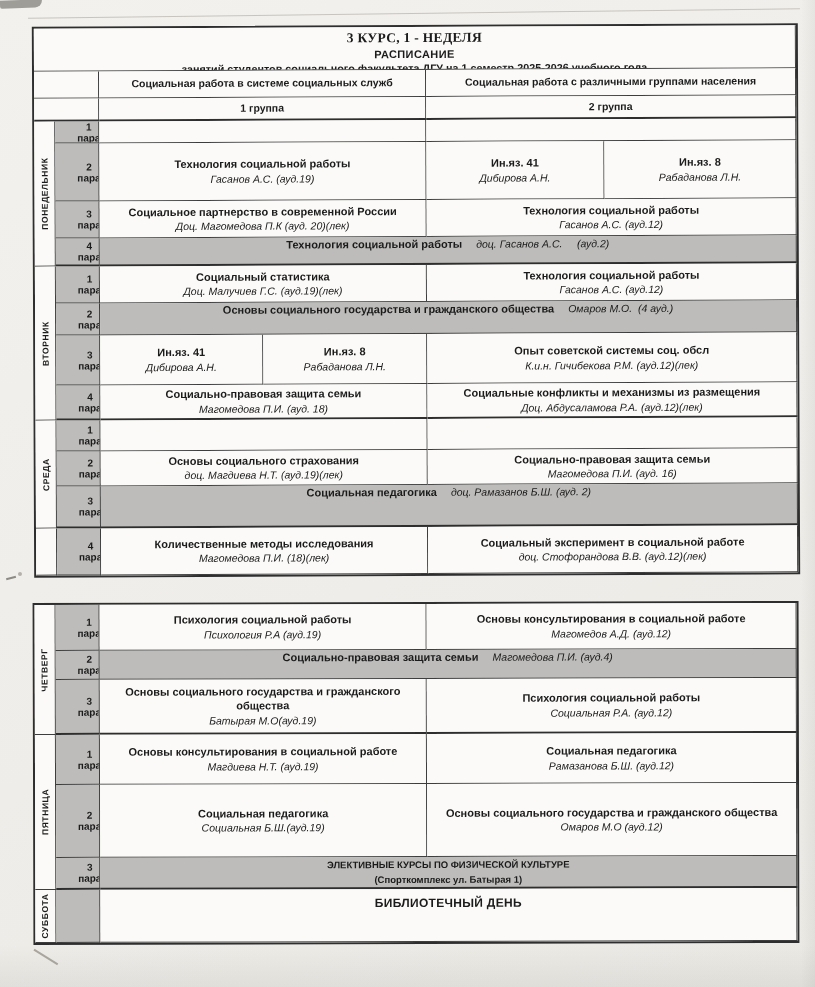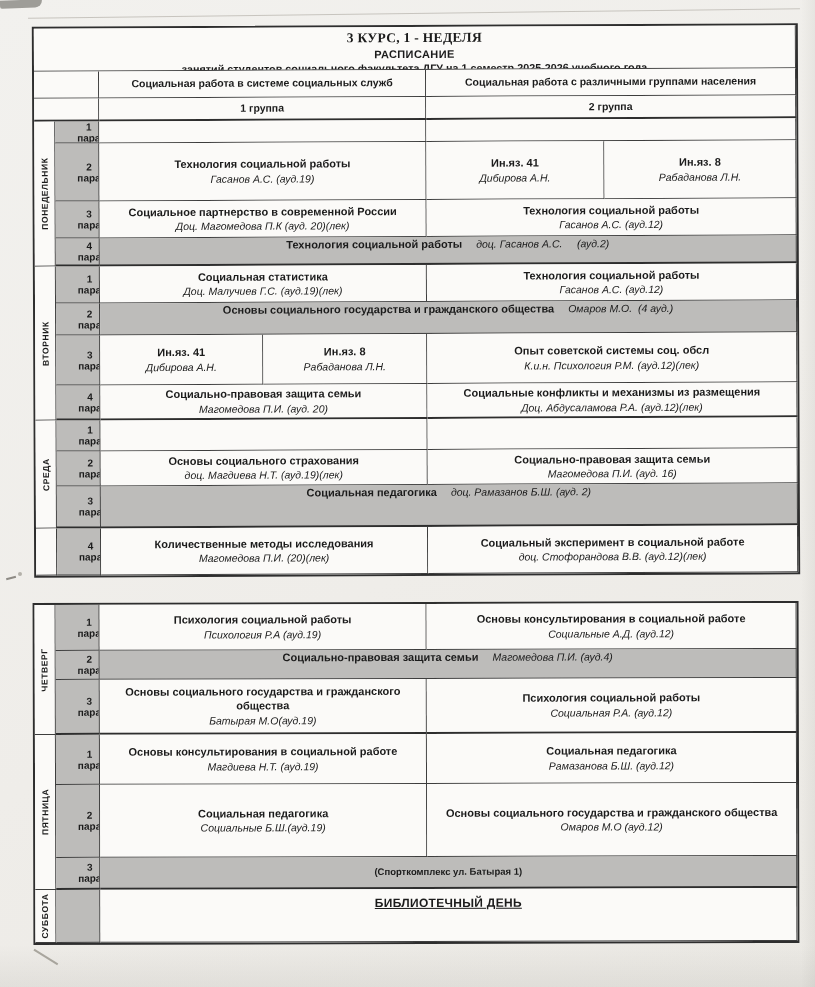--- a/index.html
+++ b/index.html
@@ -29,21 +29,21 @@
   .merged{flex-direction:row;gap:14px;align-items:baseline;justify-content:center;}
   .merged .subj,.merged .teach{padding:0;white-space:pre;}
   .twoline{flex-direction:column;gap:1px;}
   .twoline .subj{font-size:9.5px;line-height:1.4;}
   .title-cell{gap:2px;padding-top:3px;justify-content:flex-start;}
   .title1{font-family:"Liberation Serif",serif;font-weight:bold;font-size:13.5px;letter-spacing:.3px;}
   .title2{font-weight:bold;font-size:11px;letter-spacing:.4px;}
   .title3{font-weight:bold;font-size:10.8px;}
   .hdr{font-weight:bold;font-size:10.5px;line-height:1.25;padding:0 10px;}
   .note-cell{justify-content:flex-start;padding-top:7px;}
-  .note{font-weight:bold;font-size:12px;letter-spacing:.3px;text-decoration:underline;}
+  .note{font-weight:bold;font-size:12px;letter-spacing:.3px;}
   
   .mark-topleft{position:absolute;left:0;top:0;width:42px;height:8px;background:#7b7973;opacity:.7;border-radius:0 0 7px 2px;transform:rotate(-2deg);}
   .paper-edge{position:absolute;left:28px;top:13px;width:772px;height:1px;background:#c7c4be;transform:rotate(-0.7deg);}
   .mark-left1{position:absolute;left:6px;top:577px;width:10px;height:1.5px;background:#8d8a84;transform:rotate(-15deg);}
   .mark-left2{position:absolute;left:18px;top:572px;width:4px;height:4px;border-radius:50%;background:#9a978f;opacity:.7;}
   .mark-bottom{position:absolute;left:32px;top:956px;width:28px;height:1.5px;background:#aaa79f;transform:rotate(32deg);}
   .scan-bottom{position:absolute;left:0;right:0;bottom:0;height:42px;background:linear-gradient(180deg,rgba(0,0,0,0),rgba(115,113,106,.10));}
   .scan-right{position:absolute;right:0;top:0;bottom:0;width:14px;background:linear-gradient(270deg,rgba(110,108,100,.08),rgba(0,0,0,0));}
 </style>
 </head>
@@ -110,21 +110,21 @@
     <div class="c merged gray bb2" style="grid-area:7/3/auto/7">
       <span class="subj">Технология социальной работы</span>
       <span class="teach">доц. Гасанов А.С.     (ауд.2)</span>
     </div>
 
     <div class="c day" style="grid-area:8/1/span 4/auto">
       <span class="vtext">ВТОРНИК</span>
     </div>
     <div class="c para" style="grid-area:8/2">1 пара</div>
     <div class="c" style="grid-area:8/3/auto/5">
-      <div class="subj">Социальная статистика</div>
+      <div class="subj">Социальный статистика</div>
       <div class="teach">Доц. Малучиев Г.С. (ауд.19)(лек)</div>
     </div>
     <div class="c" style="grid-area:8/5/auto/7">
       <div class="subj">Технология социальной работы</div>
       <div class="teach">Гасанов А.С. (ауд.12)</div>
     </div>
 
     <div class="c para" style="grid-area:9/2">2 пара</div>
     <div class="c merged gray" style="grid-area:9/3/auto/7">
       <span class="subj">Основы социального государства и гражданского общества</span>
@@ -135,27 +135,27 @@
     <div class="c" style="grid-area:10/3">
       <div class="subj">Ин.яз. 41</div>
       <div class="teach">Дибирова А.Н.</div>
     </div>
     <div class="c" style="grid-area:10/4">
       <div class="subj">Ин.яз.  8</div>
       <div class="teach">Рабаданова Л.Н.</div>
     </div>
     <div class="c" style="grid-area:10/5/auto/7">
       <div class="subj">Опыт советской системы соц. обсл</div>
-      <div class="teach">К.и.н. Психология Р.М. (ауд.12)(лек)</div>
+      <div class="teach">К.и.н. Гичибекова Р.М. (ауд.12)(лек)</div>
     </div>
 
     <div class="c para bb2" style="grid-area:11/2">4 пара</div>
     <div class="c bb2" style="grid-area:11/3/auto/5">
       <div class="subj">Социально-правовая защита семьи</div>
-      <div class="teach">Магомедова П.И. (ауд. 20)</div>
+      <div class="teach">Магомедова П.И. (ауд. 18)</div>
     </div>
     <div class="c bb2" style="grid-area:11/5/auto/7">
       <div class="subj">Социальные конфликты и механизмы из размещения</div>
       <div class="teach">Доц. Абдусаламова Р.А. (ауд.12)(лек)</div>
     </div>
 
     <div class="c day" style="grid-area:12/1/span 3/auto">
       <span class="vtext">СРЕДА</span>
     </div>
     <div class="c para" style="grid-area:12/2">1 пара</div>
@@ -175,41 +175,41 @@
     <div class="c para bb2" style="grid-area:14/2">3 пара</div>
     <div class="c merged gray bb2" style="grid-area:14/3/auto/7">
       <span class="subj">Социальная педагогика</span>
       <span class="teach">доц. Рамазанов Б.Ш. (ауд. 2)</span>
     </div>
 
     <div class="c" style="grid-area:15/1"></div>
     <div class="c para" style="grid-area:15/2">4 пара</div>
     <div class="c" style="grid-area:15/3/auto/5">
       <div class="subj">Количественные методы исследования</div>
-      <div class="teach">Магомедова П.И. (20)(лек)</div>
+      <div class="teach">Магомедова П.И. (18)(лек)</div>
     </div>
     <div class="c" style="grid-area:15/5/auto/7">
       <div class="subj">Социальный эксперимент в социальной работе</div>
       <div class="teach">доц. Стофорандова В.В. (ауд.12)(лек)</div>
     </div>
   </div>
 
   <div class="sched t2">
 
     <div class="c day" style="grid-area:1/1/span 3/auto">
       <span class="vtext">ЧЕТВЕРГ</span>
     </div>
     <div class="c para" style="grid-area:1/2">1 пара</div>
     <div class="c" style="grid-area:1/3/auto/5">
       <div class="subj">Психология социальной работы</div>
       <div class="teach">Психология Р.А (ауд.19)</div>
     </div>
     <div class="c" style="grid-area:1/5/auto/7">
       <div class="subj">Основы консультирования в социальной работе</div>
-      <div class="teach">Социальные А.Д. (ауд.12)</div>
+      <div class="teach">Магомедов А.Д. (ауд.12)</div>
     </div>
 
     <div class="c para" style="grid-area:2/2">2 пара</div>
     <div class="c merged gray" style="grid-area:2/3/auto/7">
       <span class="subj">Социально-правовая защита семьи</span>
       <span class="teach">Магомедова П.И. (ауд.4)</span>
     </div>
 
     <div class="c para bb2" style="grid-area:3/2">3 пара</div>
     <div class="c bb2" style="grid-area:3/3/auto/5">
@@ -230,29 +230,30 @@
       <div class="teach">Магдиева Н.Т. (ауд.19)</div>
     </div>
     <div class="c" style="grid-area:4/5/auto/7">
       <div class="subj">Социальная педагогика</div>
       <div class="teach">Рамазанова Б.Ш. (ауд.12)</div>
     </div>
 
     <div class="c para" style="grid-area:5/2">2 пара</div>
     <div class="c" style="grid-area:5/3/auto/5">
       <div class="subj">Социальная педагогика</div>
-      <div class="teach">Социальные Б.Ш.(ауд.19)</div>
+      <div class="teach">Социальная Б.Ш.(ауд.19)</div>
     </div>
     <div class="c" style="grid-area:5/5/auto/7">
       <div class="subj">Основы социального государства и гражданского общества</div>
       <div class="teach">Омаров М.О (ауд.12)</div>
     </div>
 
     <div class="c para bb2" style="grid-area:6/2">3 пара</div>
     <div class="c twoline gray bb2" style="grid-area:6/3/auto/7">
+      <div class="subj">ЭЛЕКТИВНЫЕ КУРСЫ ПО ФИЗИЧЕСКОЙ КУЛЬТУРЕ</div>
       <div class="subj">(Спорткомплекс ул. Батырая 1)</div>
     </div>
 
     <div class="c day" style="grid-area:7/1">
       <span class="vtext">СУББОТА</span>
     </div>
     <div class="c para" style="grid-area:7/2"></div>
     <div class="c note-cell" style="grid-area:7/3/auto/7">
       <div class="note">БИБЛИОТЕЧНЫЙ ДЕНЬ</div>
     </div>

